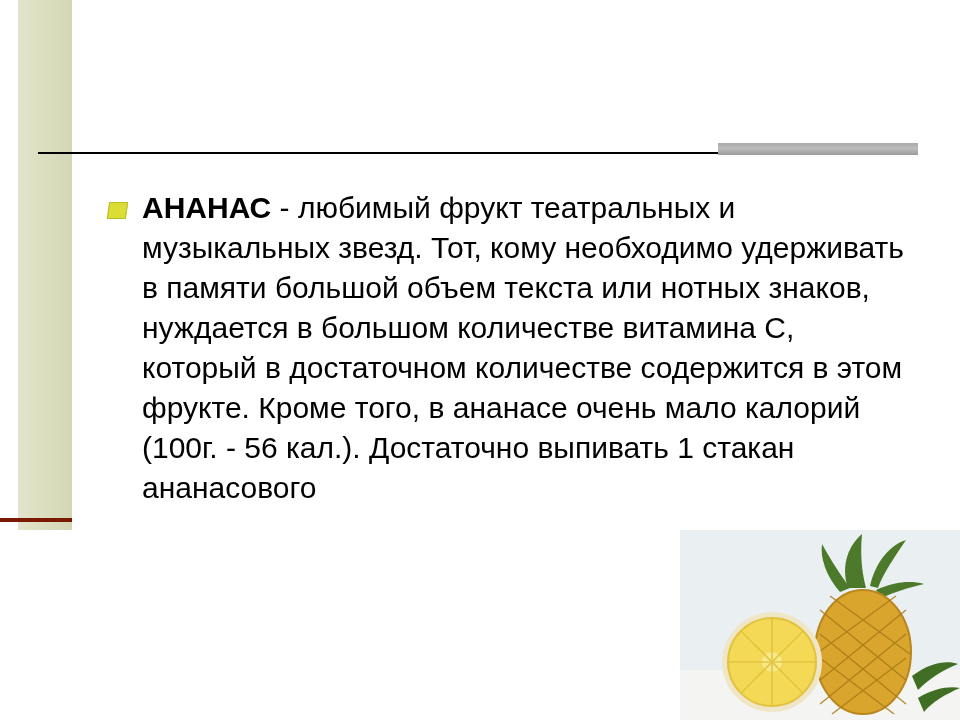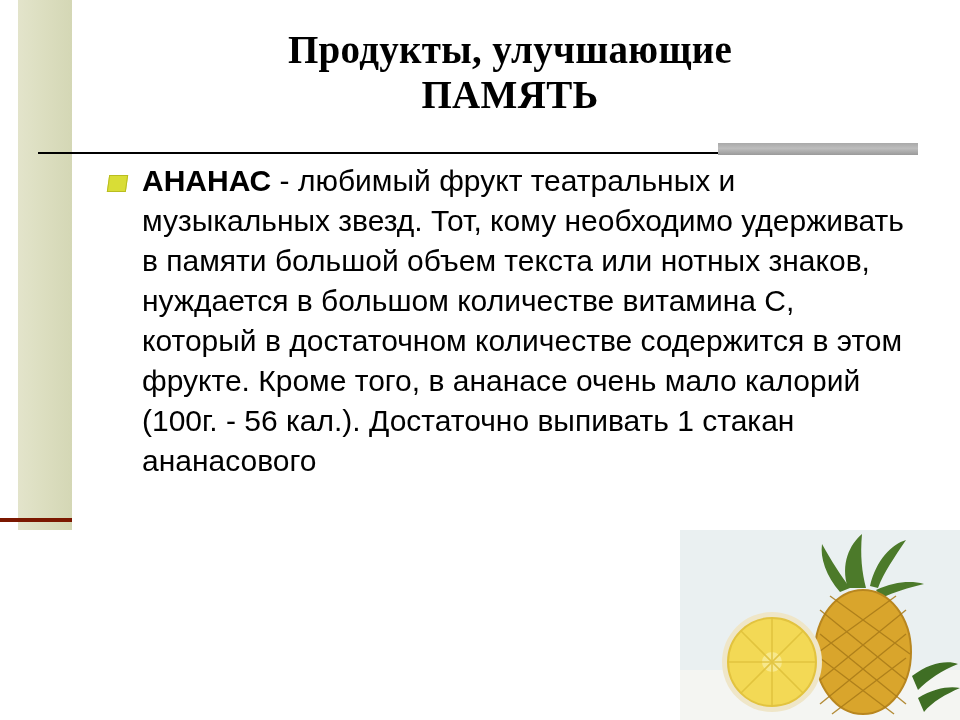--- a/index.html
+++ b/index.html
@@ -78,21 +78,21 @@
     top: 143px;
     width: 200px;
     height: 12px;
     background: linear-gradient(to bottom, #a9a9a9 0%, #bdbdbd 45%, #9a9a9a 100%);
   }
 
   
   .body-block {
     position: absolute;
     left: 104px;
-    top: 161px;
+    top: 188px;
     width: 800px;
   }
   .bullet-row {
     position: relative;
     padding-left: 38px;
   }
   .bullet-marker {
     position: absolute;
     left: 4px;
     top: 14px;
@@ -135,24 +135,20 @@
 </head>
 <body>
 
 <div class="slide">
 
   <div class="left-band">
     <div class="left-band-inner"></div>
   </div>
   <div class="left-band-rule"></div>
 
-  <div class="title">
-    <span>Продукты, улучшающие</span>
-    <span class="line2">ПАМЯТЬ</span>
-  </div>
 
   <div class="title-rule"></div>
   <div class="title-rule-thick"></div>
 
   <div class="body-block">
     <div class="bullet-row">
       <span class="bullet-marker"></span>
       <div class="body-text">
         <b>АНАНАС</b><span> - любимый фрукт театральных и музыкальных звезд. Тот, кому необходимо удерживать в памяти большой объем текста или нотных знаков, нуждается в большом количестве витамина С, который в достаточном количестве содержится в этом фрукте. Кроме того, в ананасе очень мало калорий (100г. - 56 кал.). Достаточно выпивать 1 стакан ананасового</span>
       </div>

